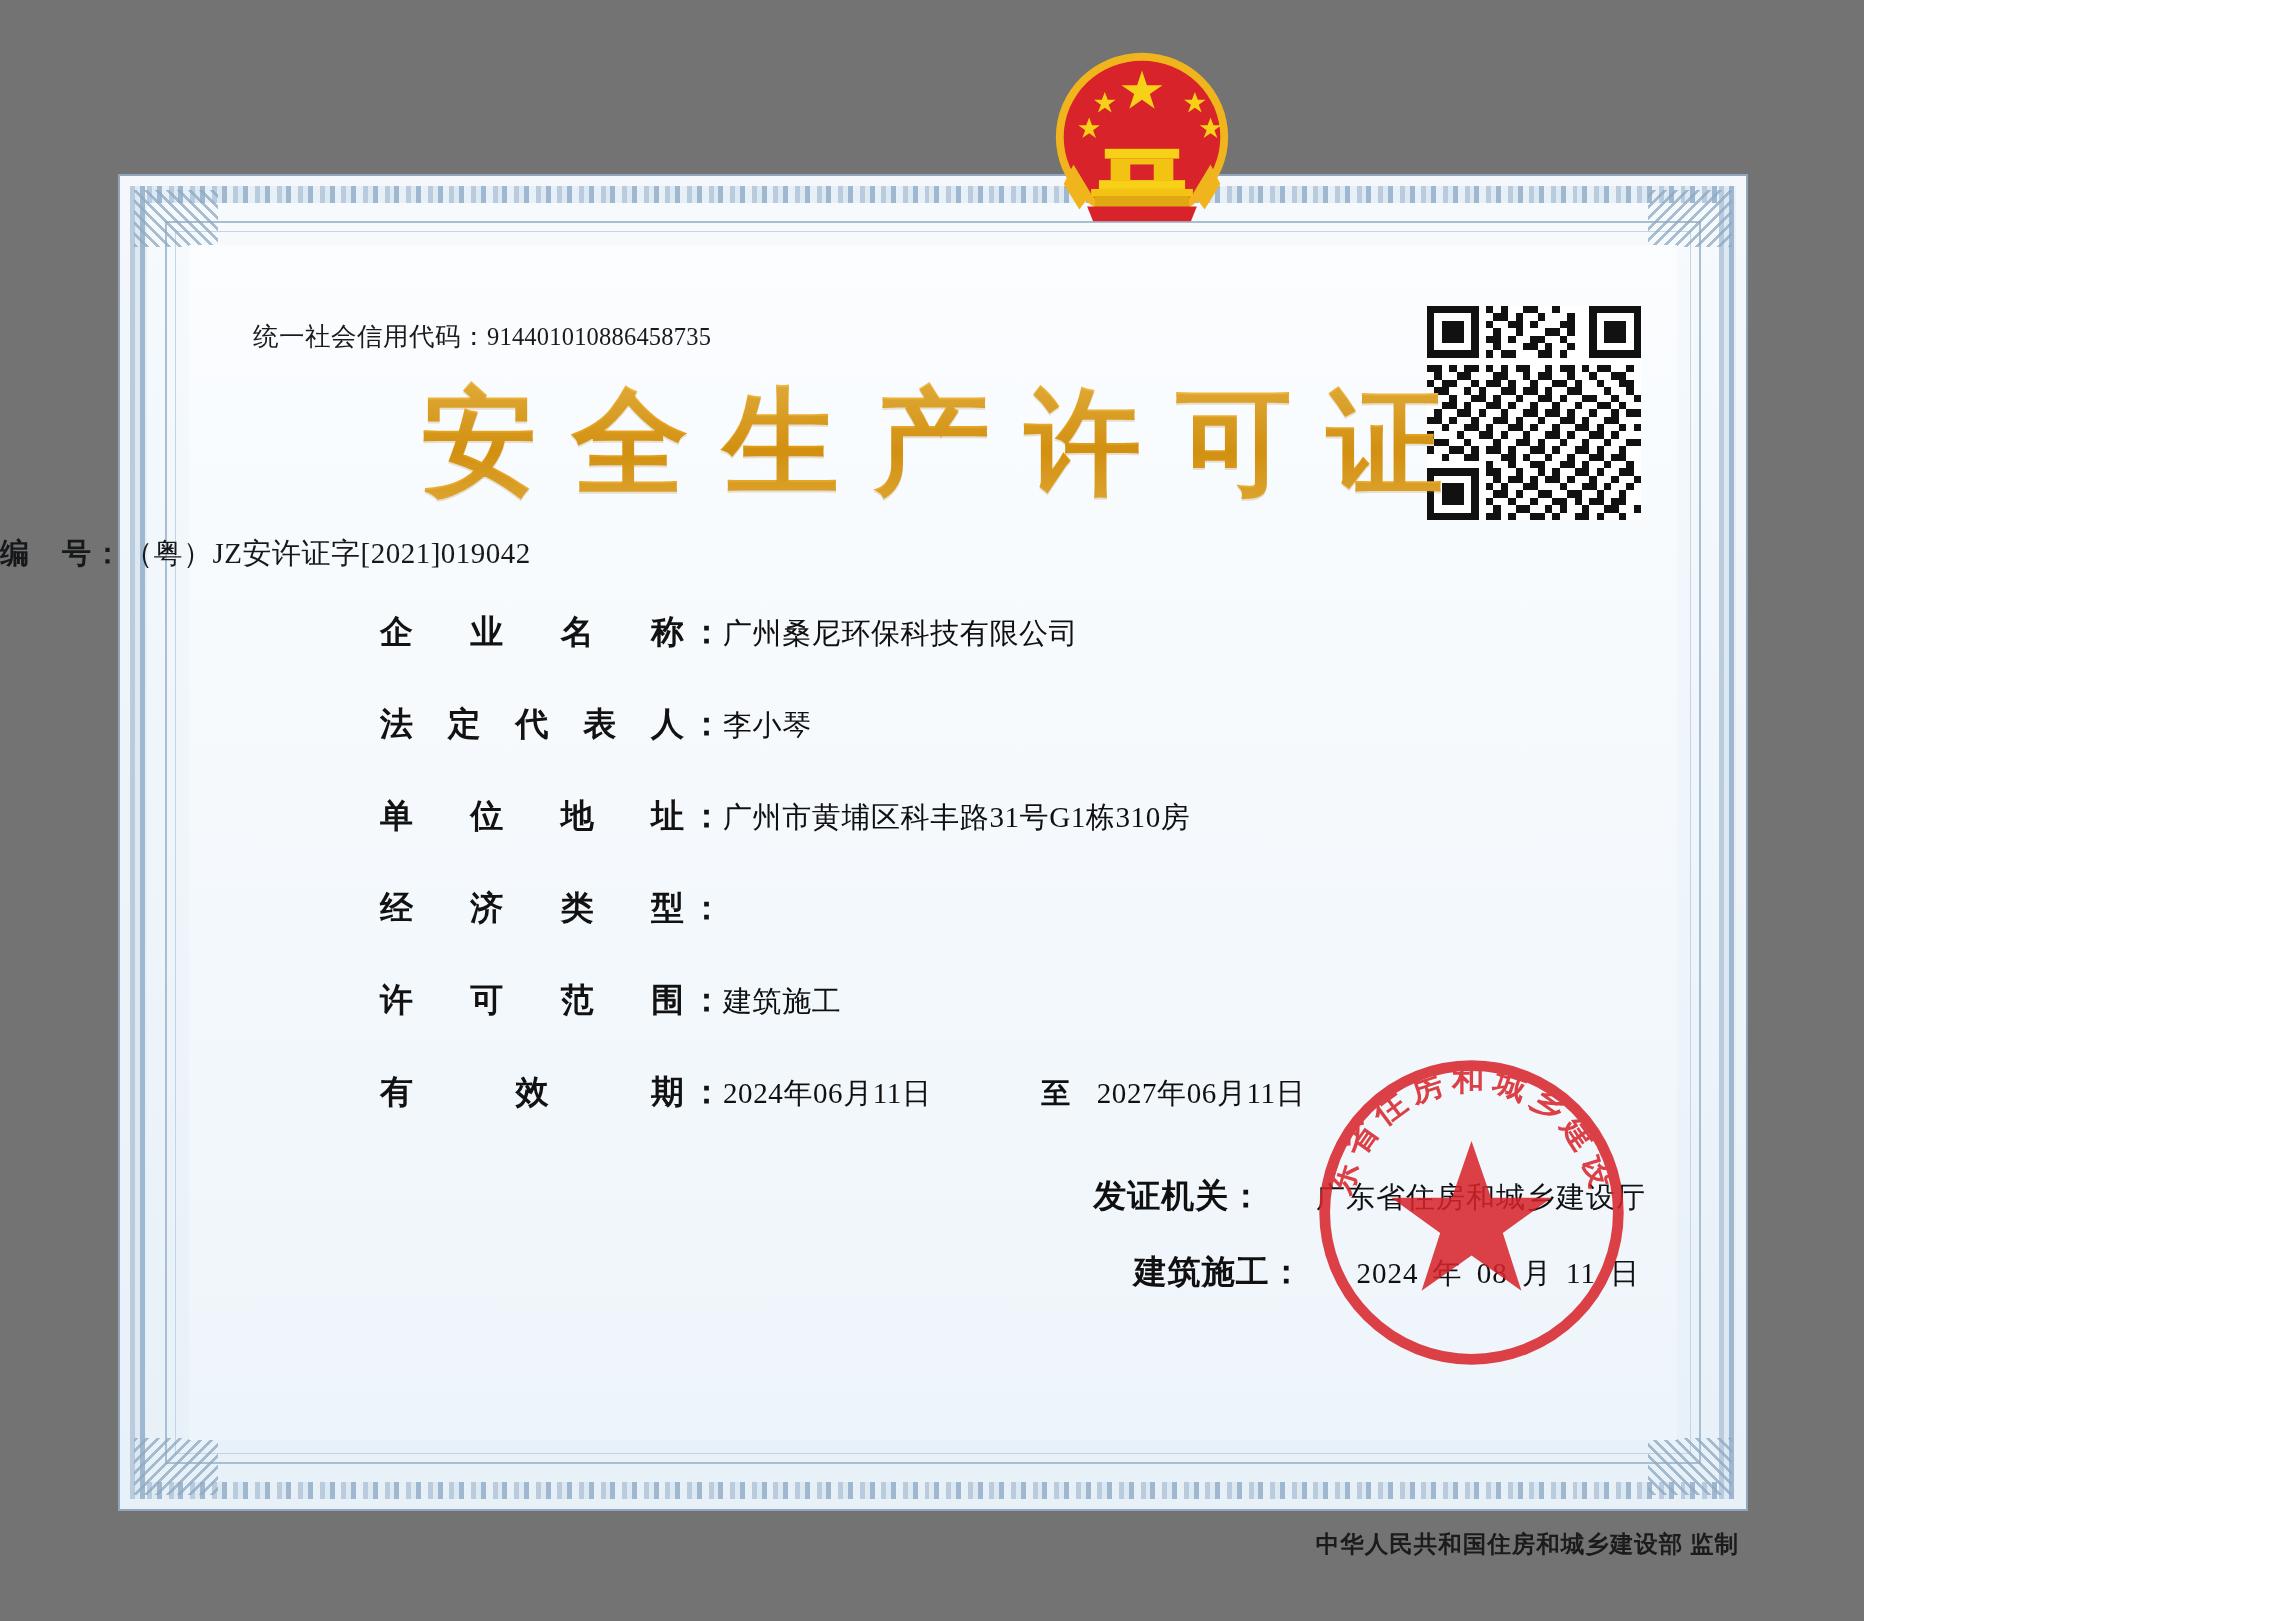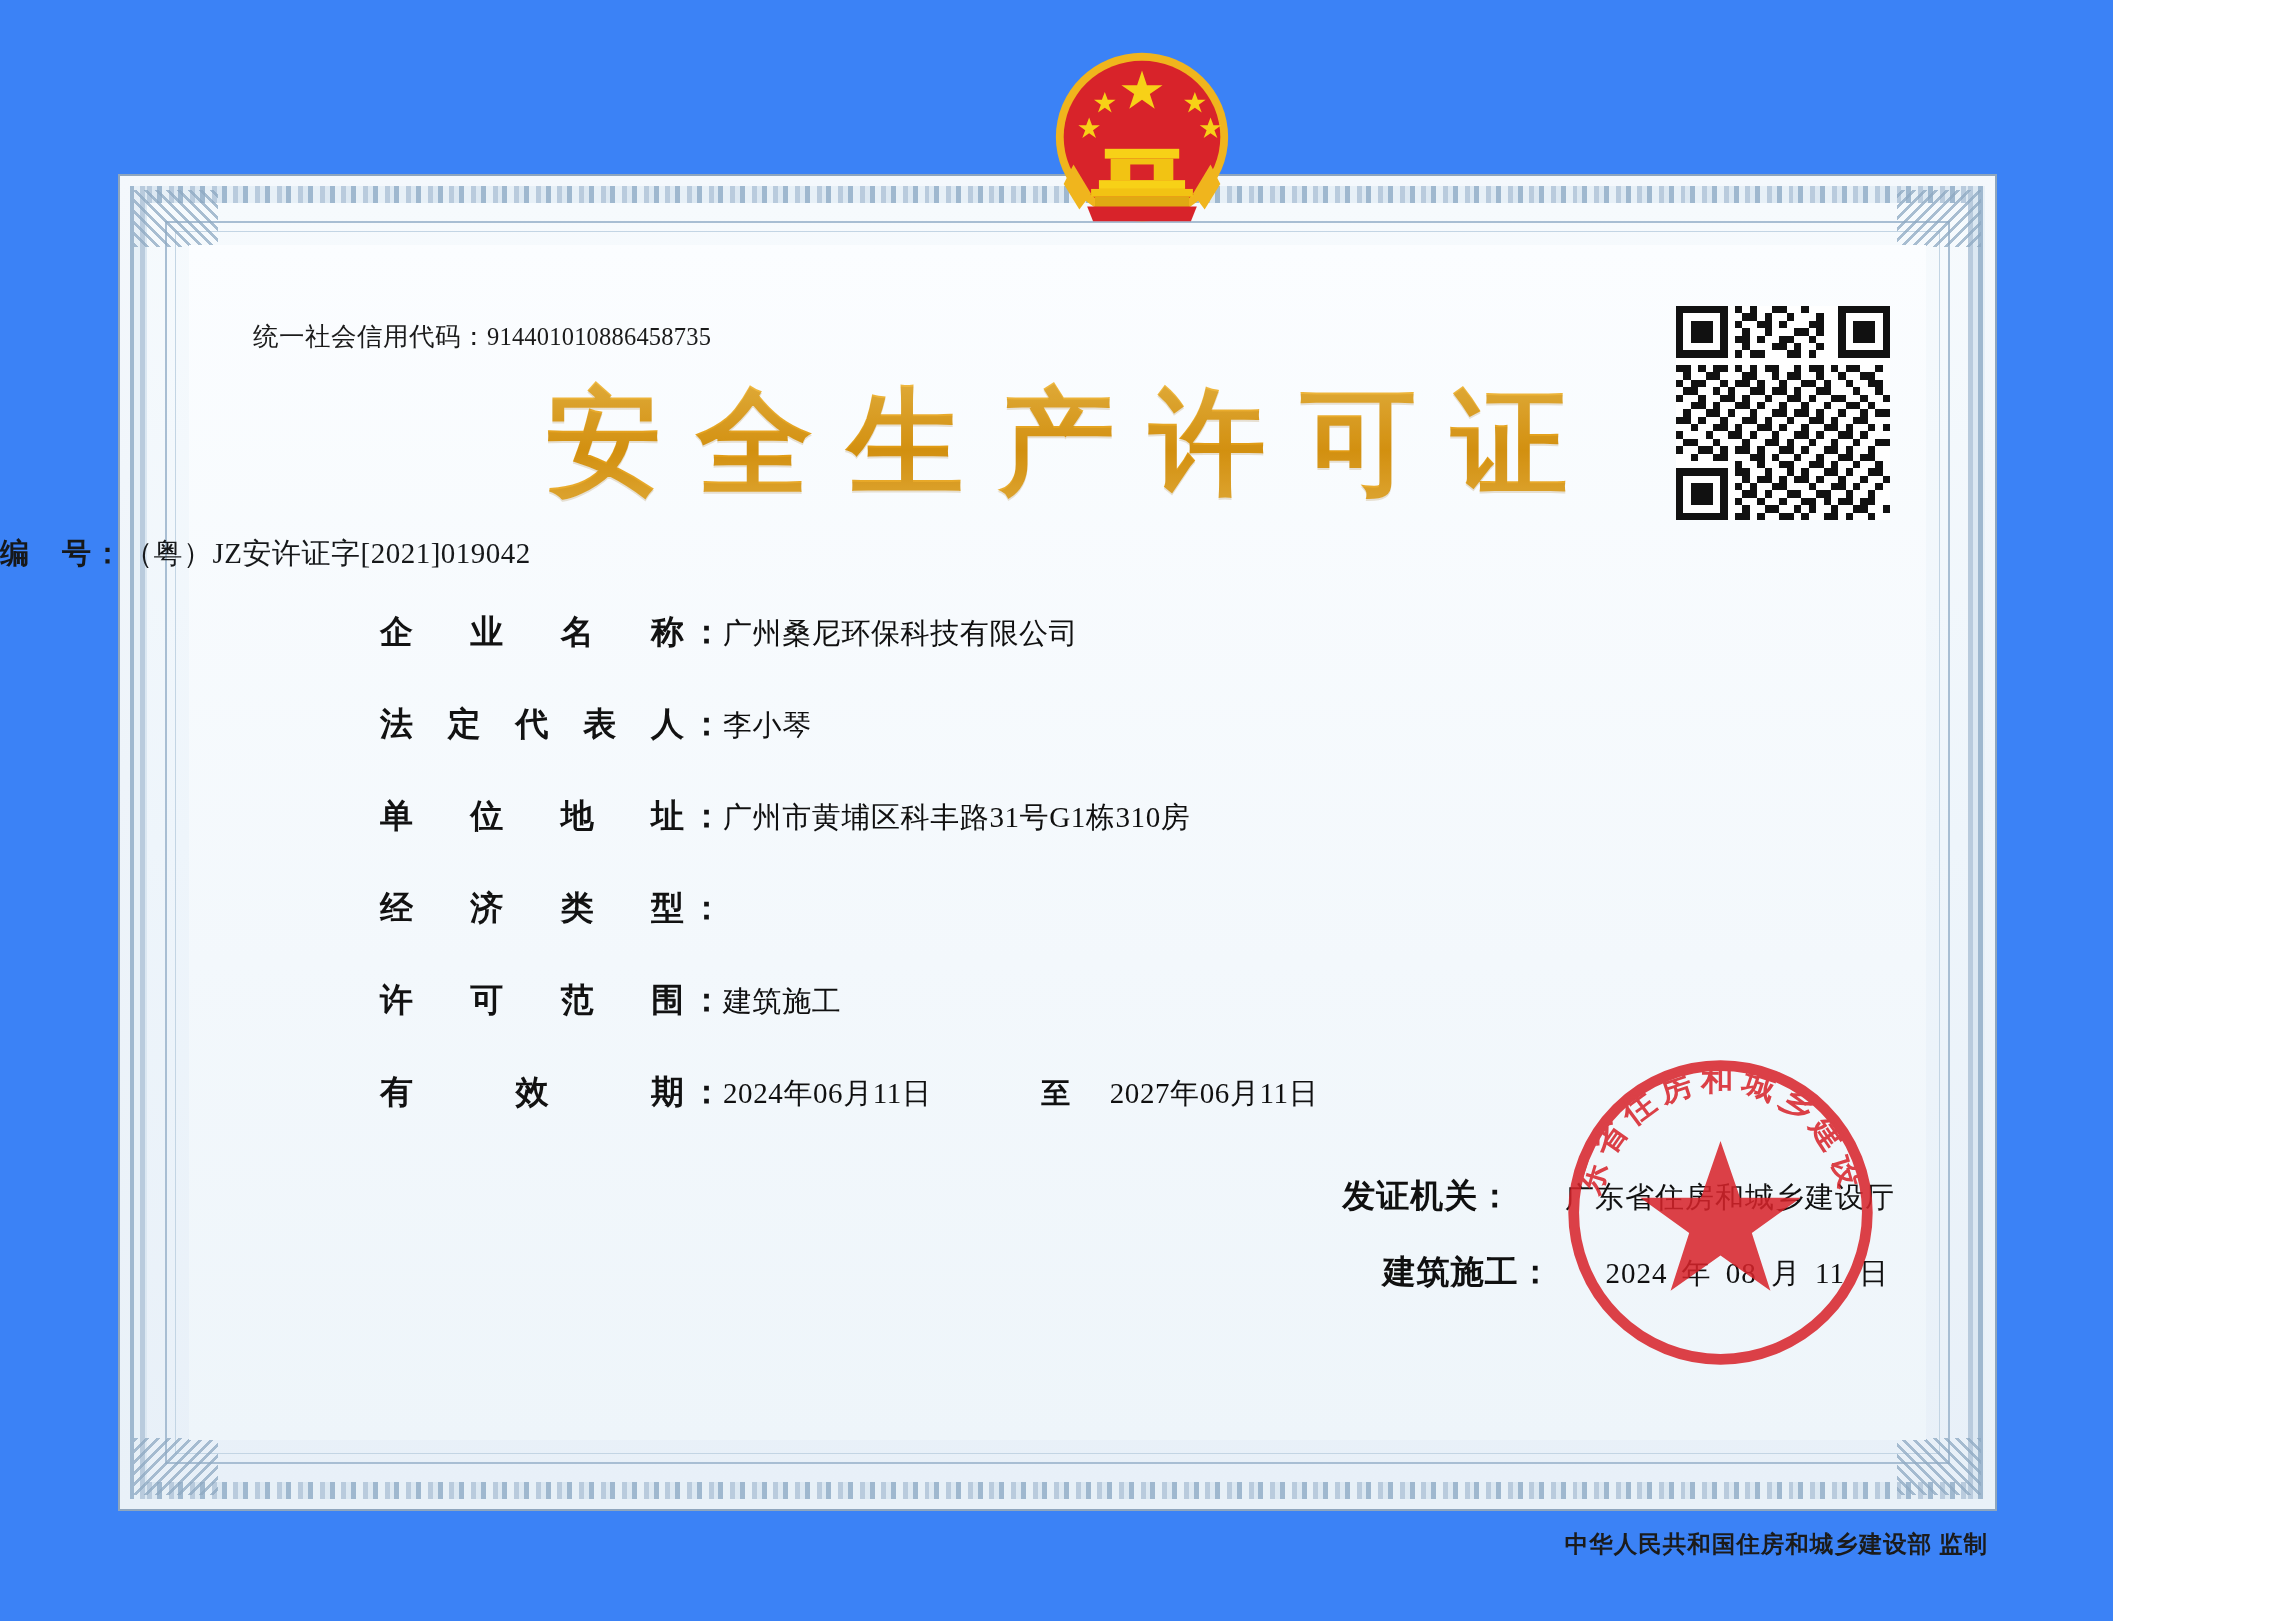--- a/index.html
+++ b/index.html
@@ -13,23 +13,23 @@
     height: 1621px;
     font-family: "Liberation Serif", "DejaVu Serif", serif;
     position: relative;
     overflow: hidden;
   }
 
   
   #certificate {
     position: absolute;
     left: 0; top: 0;
-    width: 2113px;
+    width: 1864px;
     height: 1621px;
-    background: #3b82f6;
+    background: #737373;
   }
 
   
   .frame-outer {
     position: absolute;
     left: 118px;
     top: 174px;
     right: 116px;
     bottom: 110px;
     border: 2.9px solid #8fa6bd;
@@ -616,21 +616,21 @@
           <span>有</span>
           <span>效</span>
           <span>期</span>
         </span>
           <span class="colon">：</span>
       </div>
       <div class="field-value">
         <span>2024年06月11日</span>
         <span class="gap-to"></span>
         <span class="to-word">至</span>
-        <span style="margin-left:31px">2027年06月11日</span>
+        <span style="margin-left:18px">2027年06月11日</span>
       </div>
     </div>
 
   </div>
 
   <div class="issuer">
     <div class="issuer-row">
       <span class="issuer-label">发证机关：</span>
       <span class="issuer-value">广东省住房和城乡建设厅</span>
     </div>

